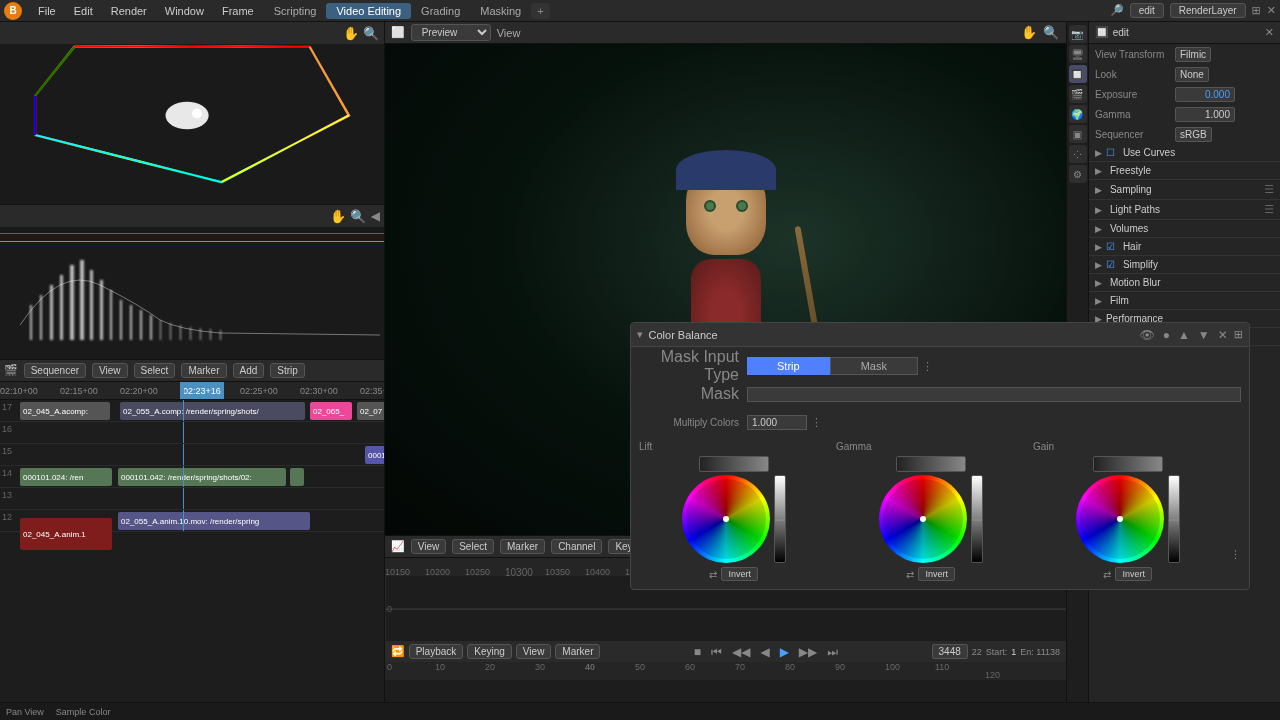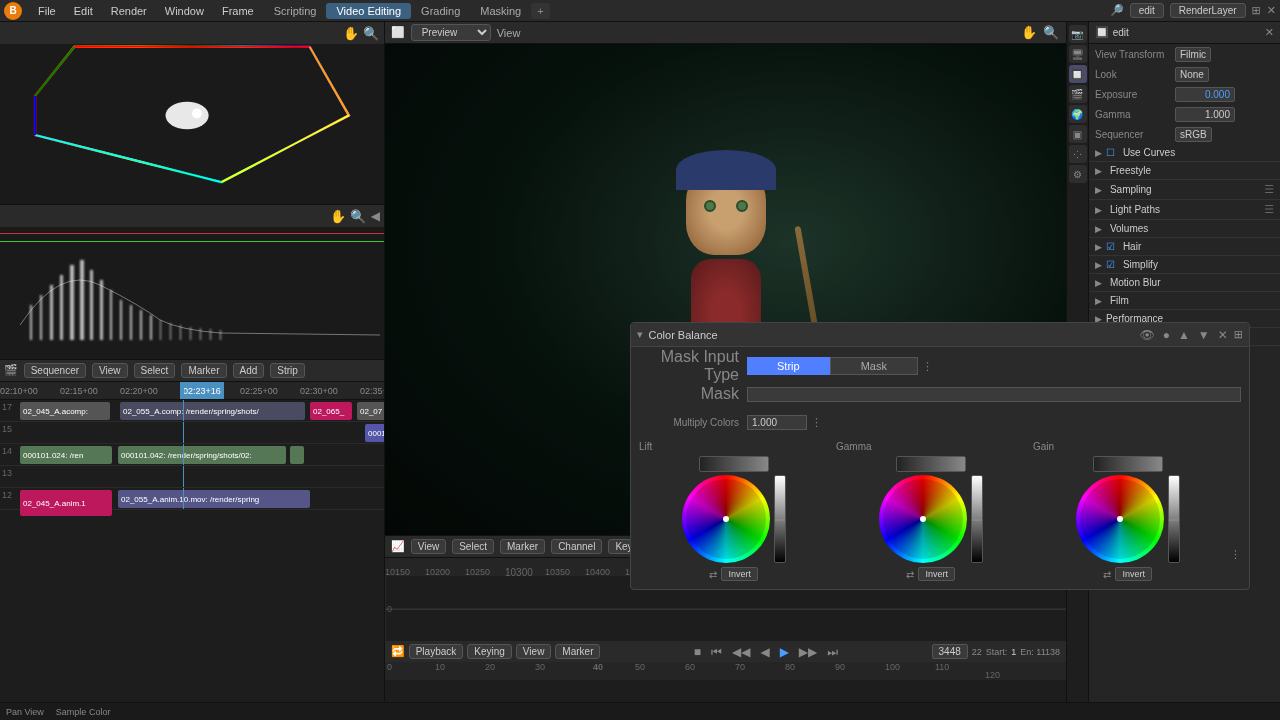--- a/index.html
+++ b/index.html
@@ -240,25 +240,30 @@
 
         <div style="position:absolute;left:183px;top:0;bottom:0;width:1px;background:#4a90c0;z-index:10;"></div>
       </div>
 
       <div>
 
         <div class="track-row" style="height:22px;position:relative;border-bottom:1px solid #2a2a2a;">
           <div style="position:absolute;left:2px;top:2px;font-size:9px;color:#666;z-index:2;">17</div>
           <div class="track-clip" style="left:20px;width:90px;background:#555555;top:2px;height:18px;">02_045_A.acomp:</div>
           <div class="track-clip" style="left:120px;width:185px;background:#4a4a60;top:2px;height:18px;">02_055_A.comp: /render/spring/shots/</div>
-          <div class="track-clip" style="left:310px;width:42px;background:#be185d;top:2px;height:18px;">02_065_</div>
+          <div class="track-clip" style="left:310px;width:42px;background:#ec4899;top:2px;height:18px;">02_065_</div>
           <div class="track-clip" style="left:357px;width:30px;background:#555555;top:2px;height:18px;">02_07</div>
           <div style="position:absolute;left:183px;top:0;bottom:0;width:1px;background:#4a90c0;z-index:10;"></div>
         </div>
 
+        <div class="track-row" style="height:22px;position:relative;border-bottom:1px solid #2a2a2a;">
+          <div style="position:absolute;left:2px;top:2px;font-size:9px;color:#666;z-index:2;">16</div>
+
+          <div style="position:absolute;left:183px;top:0;bottom:0;width:1px;background:#4a90c0;z-index:10;"></div>
+        </div>
 
         <div class="track-row" style="height:22px;position:relative;border-bottom:1px solid #2a2a2a;">
           <div style="position:absolute;left:2px;top:2px;font-size:9px;color:#666;z-index:2;">15</div>
           <div class="track-clip" style="left:365px;width:42px;background:#5555aa;top:2px;height:18px;">00010</div>
 
           <div style="position:absolute;left:183px;top:0;bottom:0;width:1px;background:#4a90c0;z-index:10;"></div>
         </div>
 
         <div class="track-row" style="height:22px;position:relative;border-bottom:1px solid #2a2a2a;">
           <div style="position:absolute;left:2px;top:2px;font-size:9px;color:#666;z-index:2;">14</div>
@@ -269,21 +274,21 @@
         </div>
 
         <div class="track-row" style="height:22px;position:relative;border-bottom:1px solid #2a2a2a;">
           <div style="position:absolute;left:2px;top:2px;font-size:9px;color:#666;z-index:2;">13</div>
 
           <div style="position:absolute;left:183px;top:0;bottom:0;width:1px;background:#4a90c0;z-index:10;"></div>
         </div>
 
         <div class="track-row" style="height:22px;position:relative;border-bottom:1px solid #2a2a2a;">
           <div style="position:absolute;left:2px;top:2px;font-size:9px;color:#666;z-index:2;">12</div>
-          <div class="track-clip" style="left:20px;width:92px;background:#be185d;top:2px;height:26px;">02_045_A.anim.1</div>
+          <div class="track-clip" style="left:20px;width:92px;background:#7f1d1d;top:8px;height:32px;">02_045_A.anim.1</div>
           <div class="track-clip" style="left:118px;width:192px;background:#555588;top:2px;height:18px;">02_055_A.anim.10.mov: /render/spring</div>
           <div style="position:absolute;left:183px;top:0;bottom:0;width:1px;background:#4a90c0;z-index:10;"></div>
         </div>
       </div>
 
       <div style="position:absolute;bottom:0;left:0;right:0;height:8px;background:#252525;">
         <div style="position:absolute;left:180px;width:40px;height:6px;top:1px;background:#555;border-radius:3px;"></div>
       </div>
     </div>
   </div>
@@ -399,21 +404,21 @@
       <span style="color:#ccc;font-size:9px;">1</span>
       <span style="color:#888;font-size:9px;">En: 11138</span>
     </div>
 
     <div style="height:18px;background:#252525;position:relative;overflow:hidden;">
       <div style="display:flex;width:100%;height:100%;">
         <div style="position:absolute;left:0;font-size:9px;color:#666;padding-left:2px;">0</div>
         <div style="position:absolute;left:50px;font-size:9px;color:#666;">10</div>
         <div style="position:absolute;left:100px;font-size:9px;color:#666;">20</div>
         <div style="position:absolute;left:150px;font-size:9px;color:#666;">30</div>
-        <div style="position:absolute;left:208px;font-size:9px;color:#666;font-weight:bold;">40</div>
+        <div style="position:absolute;left:200px;font-size:9px;color:#666;font-weight:bold;">40</div>
         <div style="position:absolute;left:250px;font-size:9px;color:#666;">50</div>
         <div style="position:absolute;left:300px;font-size:9px;color:#666;">60</div>
         <div style="position:absolute;left:350px;font-size:9px;color:#666;">70</div>
         <div style="position:absolute;left:400px;font-size:9px;color:#666;">80</div>
         <div style="position:absolute;left:450px;font-size:9px;color:#666;">90</div>
         <div style="position:absolute;left:500px;font-size:9px;color:#666;">100</div>
         <div style="position:absolute;left:550px;font-size:9px;color:#666;">110</div>
         <div style="position:absolute;left:600px;font-size:9px;color:#666;margin-top:8px;">120</div>
       </div>
     </div>

